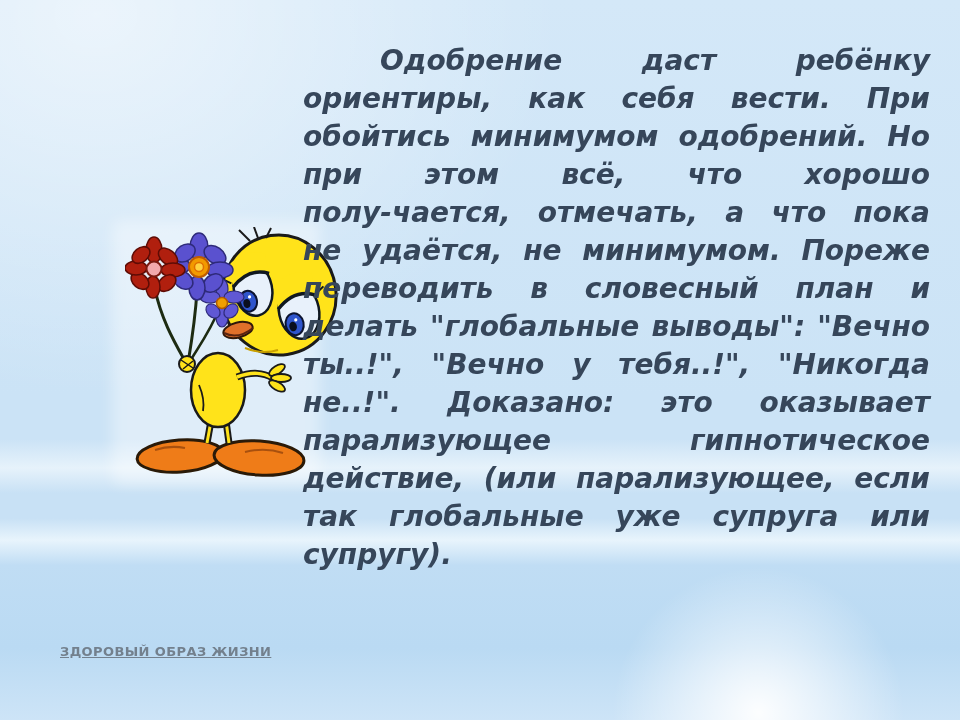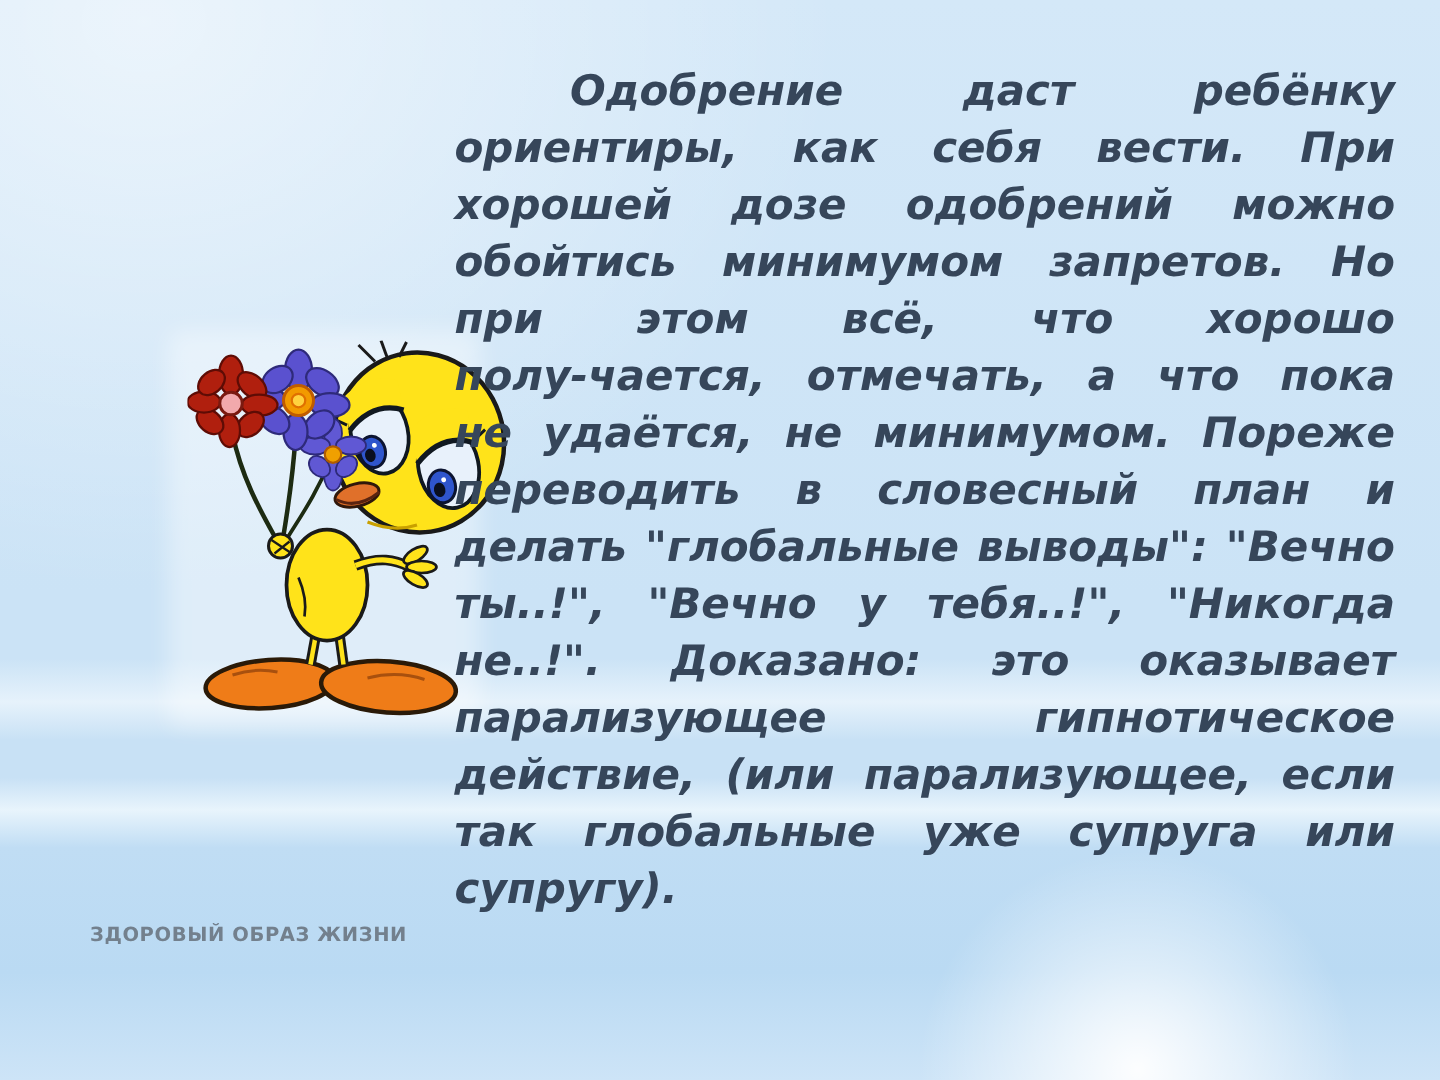--- a/index.html
+++ b/index.html
@@ -31,23 +31,24 @@
   .tweety-wrap{position:absolute;left:125px;top:227px;width:215px;height:252px;}
   .body-text{
     position:absolute;left:303px;top:42px;width:627px;
     font-weight:bold;font-style:italic;font-size:28px;line-height:38px;
     color:var(--text-color,#36465a);
   }
   .line{display:flex;justify-content:space-between;white-space:nowrap;}
   .line.indent{padding-left:77px;}
   .line.single{justify-content:flex-start;text-align:right;}
   .footer{
-    position:absolute;left:60px;top:616px;
+    position:absolute;left:60px;top:644px;
     font-size:13px;font-weight:bold;letter-spacing:0.4px;
     color:var(--footer-color,#73808d);
+    text-decoration:underline;
   }
 </style>
 </head>
 <body>
 
 <div class="slide">
 
   <div class="halo"></div>
 
   <div class="tweety-wrap">
@@ -170,29 +171,23 @@
         <span>ребёнку</span>
       </div>
       <div class="line">
         <span>ориентиры,</span>
         <span>как</span>
         <span>себя</span>
         <span>вести.</span>
         <span>При</span>
       </div>
       <div class="line">
-        <span>хорошей</span>
-        <span>дозе</span>
-        <span>одобрений</span>
-        <span>можно</span>
-      </div>
-      <div class="line">
         <span>обойтись</span>
         <span>минимумом</span>
-        <span>запретов.</span>
+        <span>одобрений.</span>
         <span>Но</span>
       </div>
       <div class="line">
         <span>при</span>
         <span>этом</span>
         <span>всё,</span>
         <span>что</span>
         <span>хорошо</span>
       </div>
       <div class="line">

